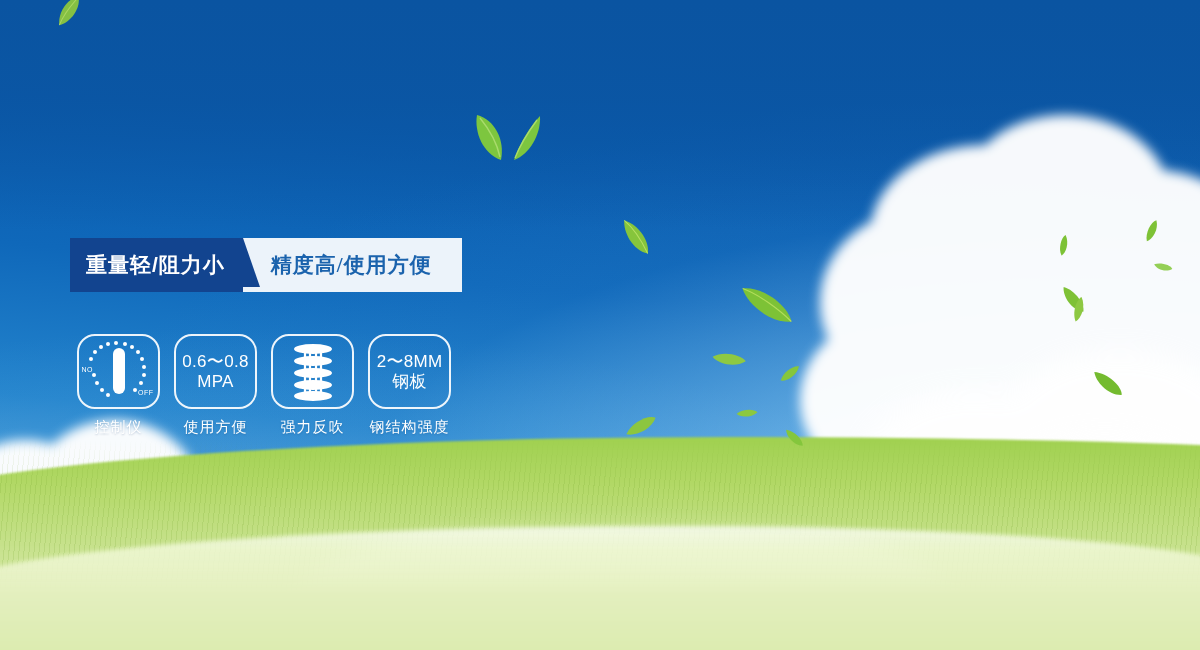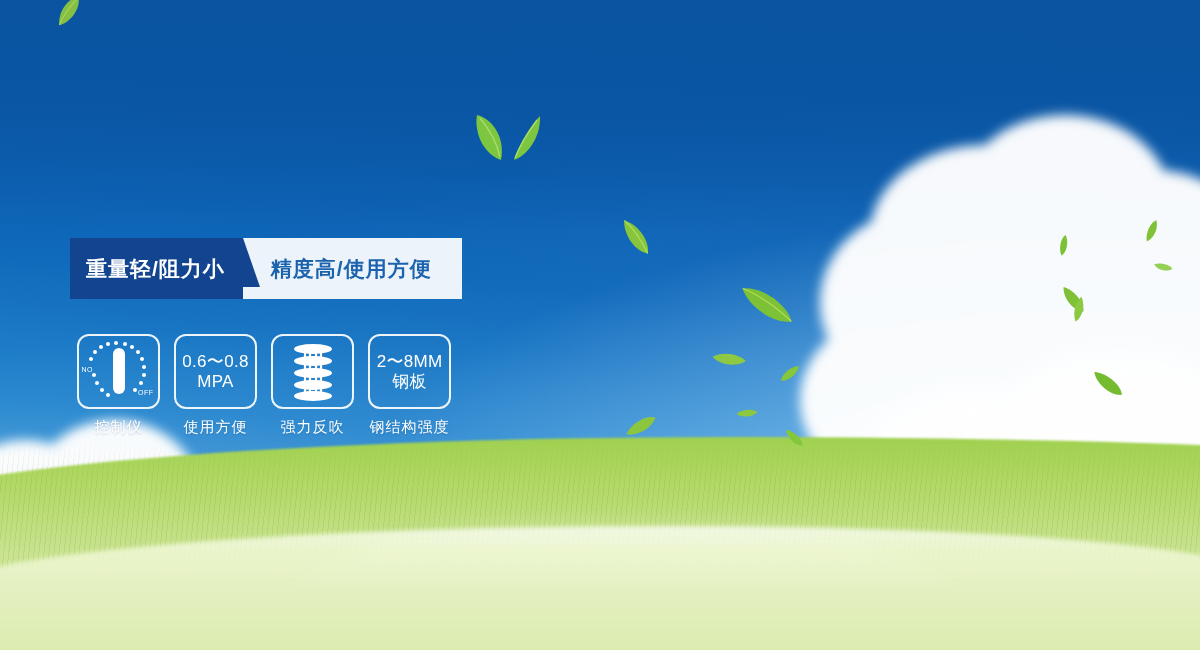--- a/index.html
+++ b/index.html
@@ -75,21 +75,21 @@
     letter-spacing:2px;
     font-weight:300;
     line-height:1;
     white-space:nowrap;
     text-shadow:0 1px 3px rgba(0,30,70,.25);
   }
   #sprouts{position:absolute;left:470px;top:110px;}
 
   #subtitle-bar{
     position:absolute;left:70px;top:238px;
-    height:61px;width:392px;
+    height:54px;width:392px;
     display:flex;align-items:stretch;
   }
   #subtitle-left{
     position:relative;
     background:#12448f;
     color:#ffffff;
     font-size:21px;font-weight:bold;
     display:flex;align-items:center;
     padding:0 18px 0 16px;
     letter-spacing:1px;
@@ -105,35 +105,36 @@
   #subtitle-right{
     position:relative;
     flex:1;
     background:rgba(255,255,255,0.92);
     color:#1b63ad;
     font-size:21px;font-weight:bold;
     display:flex;align-items:center;
     padding:0 22px 0 28px;
     letter-spacing:1px;
     white-space:nowrap;
+    font-family:Liberation Serif, serif;
   }
 
   
   #features{
     position:absolute;left:70px;top:334px;
     display:flex;gap:0;
   }
   .feature{
     width:97px;
     display:flex;flex-direction:column;align-items:center;
   }
   .feature-box{
     width:83px;height:75px;
     border:2px solid rgba(255,255,255,0.92);
-    border-radius:12px;
+    border-radius:18px;
     display:flex;align-items:center;justify-content:center;
     color:#ffffff;
     text-align:center;
   }
   .feature-text{
     font-size:17px;line-height:1.12;letter-spacing:.3px;
     font-weight:400;
   }
   .feature-label{
     margin-top:9px;

